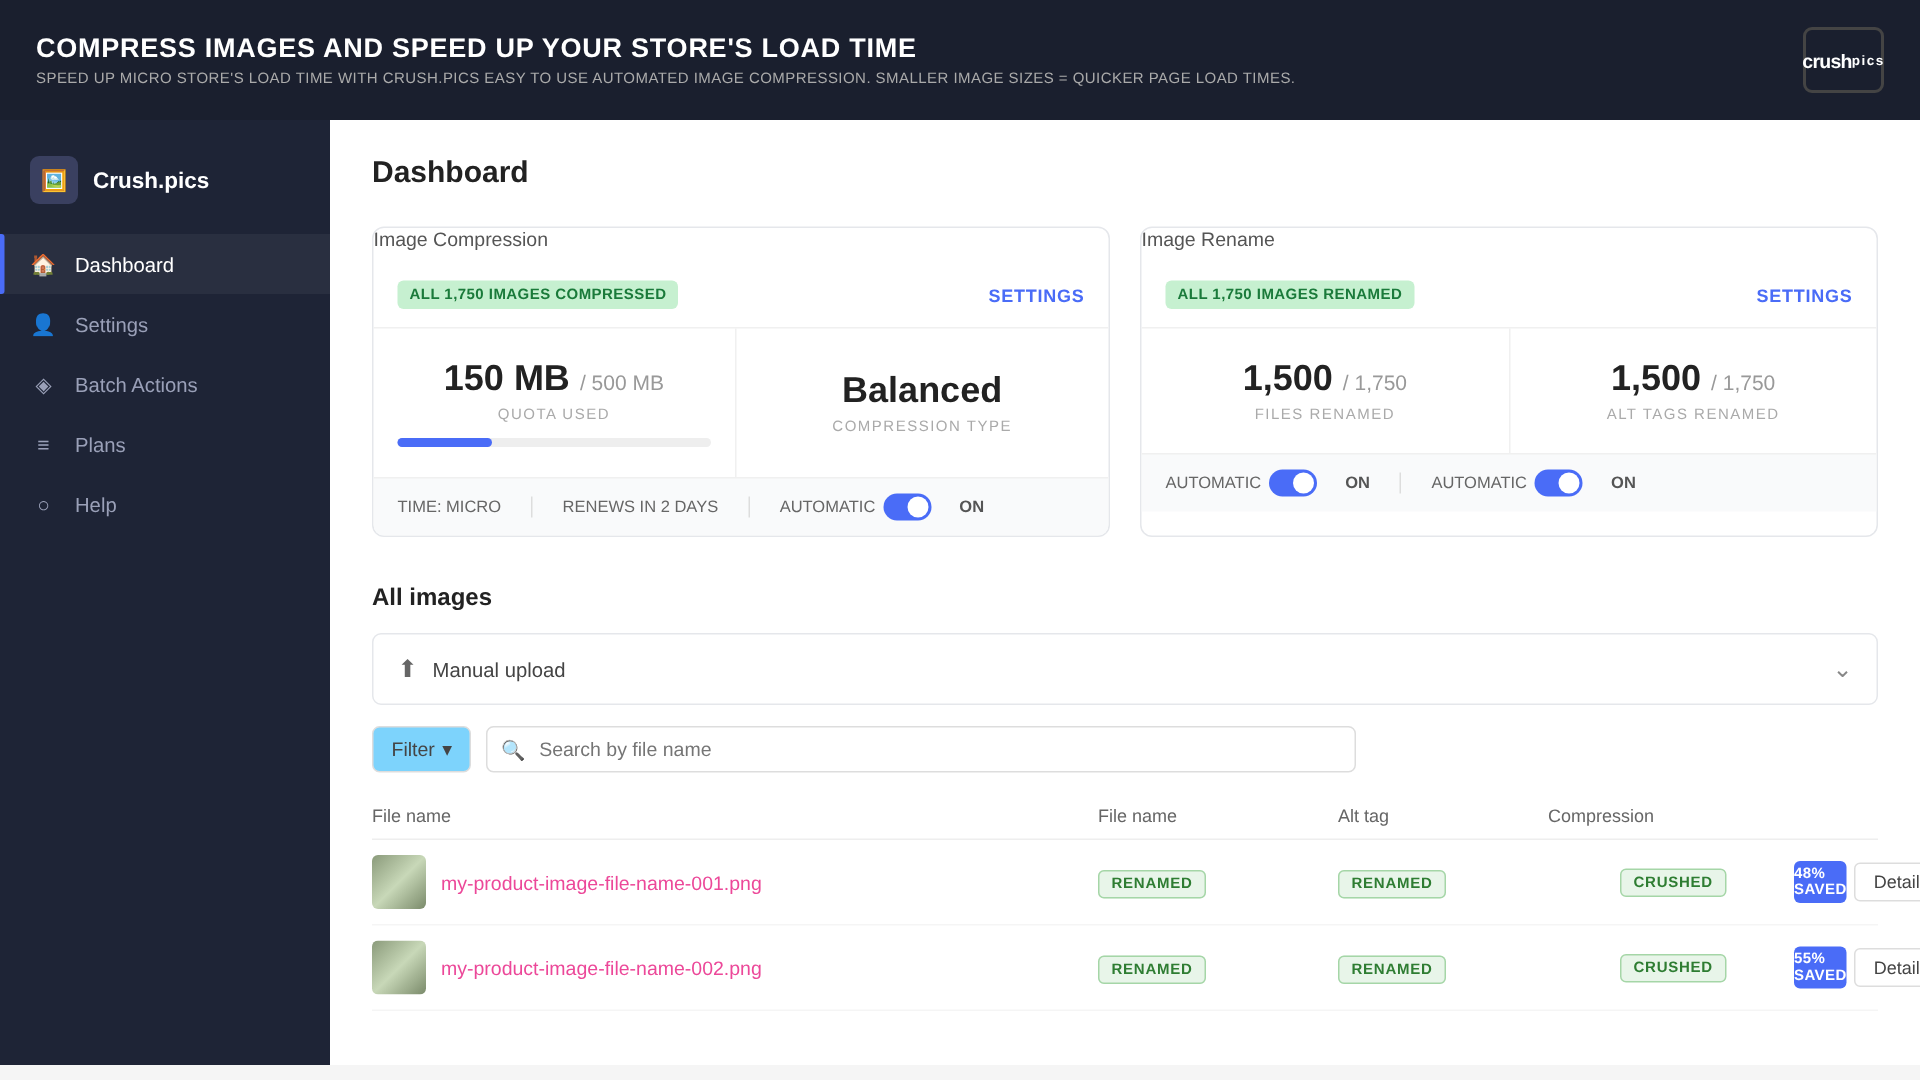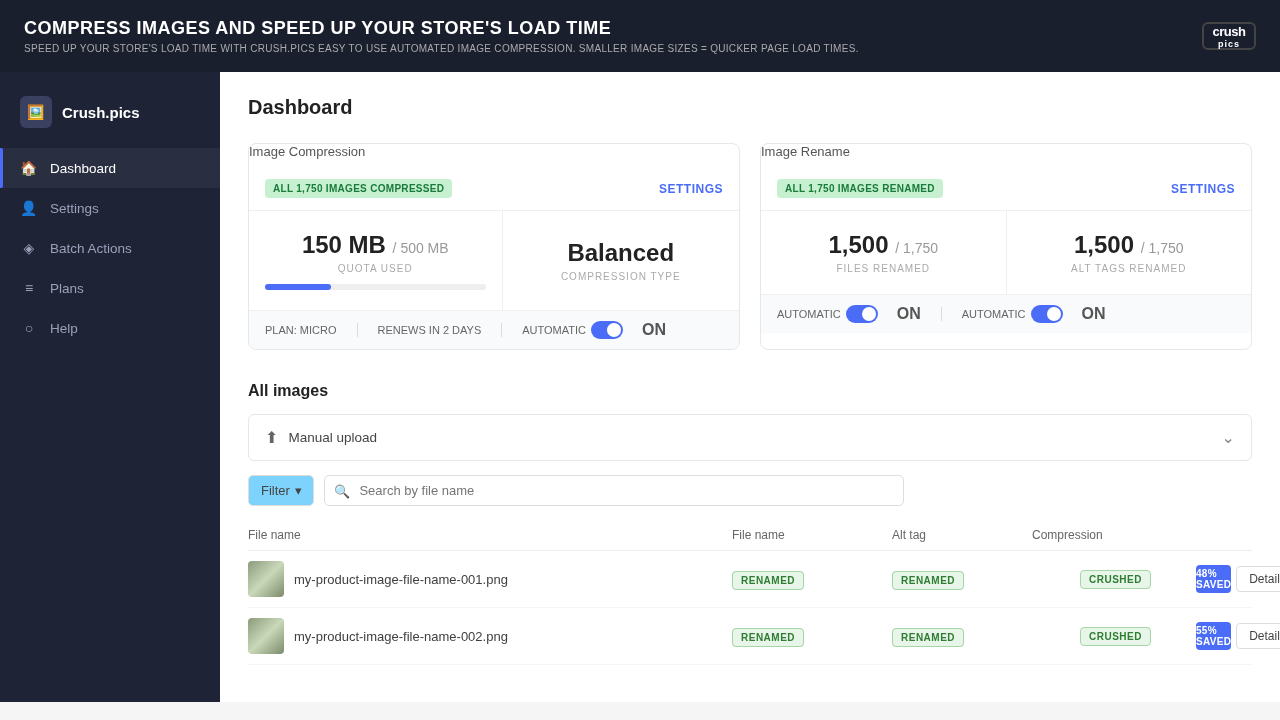--- a/index.html
+++ b/index.html
@@ -28,25 +28,25 @@
     .crush-logo {
       display: flex;
       align-items: center;
       justify-content: center;
     }
     .crush-logo-box {
       background: #1a1f2e;
       border: 2px solid #444;
       border-radius: 6px;
       width: 54px;
-      height: 28px;
+      height: 44px;
       display: flex;
       align-items: center;
       justify-content: center;
-      flex-direction: column;
+      flex-direction: row;
     }
     .crush-logo-box .logo-text-crush {
       font-size: 13px;
       font-weight: 800;
       color: white;
       letter-spacing: -0.5px;
     }
     .crush-logo-box .logo-text-pics {
       font-size: 9px;
       font-weight: 600;
@@ -229,21 +229,21 @@
       background: #4a6cf7;
       border-radius: 3px;
       width: 30%;
     }
     .stat-center {
       display: flex;
       flex-direction: column;
       align-items: center;
       justify-content: center;
       flex: 1;
-      padding: 20px 8px;
+      padding: 20px 20px;
     }
     .stat-center-value {
       font-size: 24px;
       font-weight: 600;
       color: #222;
     }
     .stat-center-label {
       font-size: 10px;
       color: #aaa;
       letter-spacing: 1px;
@@ -284,21 +284,21 @@
       content: '';
       position: absolute;
       width: 14px;
       height: 14px;
       background: white;
       border-radius: 50%;
       top: 2px;
       right: 2px;
     }
     .toggle-label {
-      font-size: 16px;
+      font-size: 11px;
       font-weight: 600;
       color: #555;
       padding-left: 14px;
     }
 
     
     .all-images-header {
       font-size: 16px;
       font-weight: 600;
       color: #222;
@@ -389,21 +389,21 @@
       grid-template-columns: 1fr 160px 140px 220px;
       padding: 10px 0;
       border-bottom: 1px solid #f5f5f5;
       align-items: center;
     }
     .file-name-cell {
       display: flex;
       align-items: center;
       gap: 10px;
       font-size: 13px;
-      color: #404040;
+      color: #ec4899;
     }
     .file-thumb {
       width: 36px;
       height: 36px;
       background: #b8c8a8;
       border-radius: 4px;
       flex-shrink: 0;
       display: flex;
       align-items: center;
       justify-content: center;
@@ -475,21 +475,21 @@
       border-radius: 0 4px 4px 0;
       color: #666;
     }
   </style>
 </head>
 <body>
 
 <div class="top-banner">
   <div class="top-banner-text">
     <h1>COMPRESS IMAGES AND SPEED UP YOUR STORE'S LOAD TIME</h1>
-    <p>SPEED UP YOUR STORE'S LOAD TIME WITH CRUSH.PICS EASY TO USE AUTOMATED IMAGE COMPRESSION. SMALLER IMAGE SIZES = QUICKER PAGE LOAD TIMES.</p>
+    <p>SPEED UP MICRO STORE'S LOAD TIME WITH CRUSH.PICS EASY TO USE AUTOMATED IMAGE COMPRESSION. SMALLER IMAGE SIZES = QUICKER PAGE LOAD TIMES.</p>
   </div>
   <div class="crush-logo">
     <div class="crush-logo-box">
       <span class="logo-text-crush">crush</span>
       <span class="logo-text-pics">pics</span>
     </div>
   </div>
 </div>
 
 <div class="app-layout">
@@ -544,21 +544,21 @@
             <div class="progress-bar-container">
               <div class="progress-bar-fill"></div>
             </div>
           </div>
           <div class="stat-center">
             <div class="stat-center-value">Balanced</div>
             <div class="stat-center-label">COMPRESSION TYPE</div>
           </div>
         </div>
         <div class="card-footer">
-          <span>PLAN: MICRO</span>
+          <span>TIME: MICRO</span>
           <div class="footer-divider"></div>
           <span>RENEWS IN 2 DAYS</span>
           <div class="footer-divider"></div>
           <div class="toggle-switch">
             <span>AUTOMATIC</span>
             <div class="toggle"></div>
             <span class="toggle-label">ON</span>
           </div>
         </div>
       </div>

